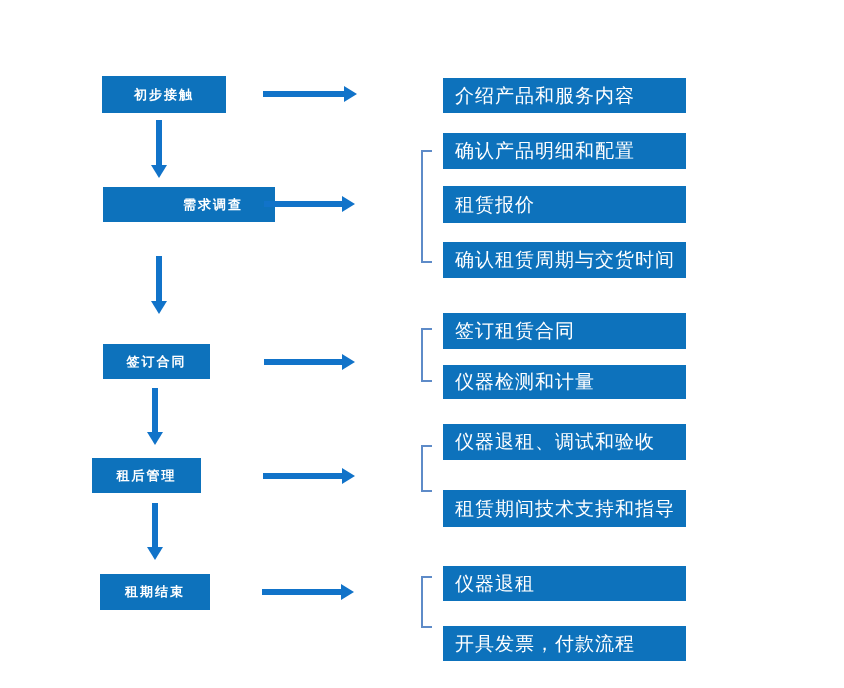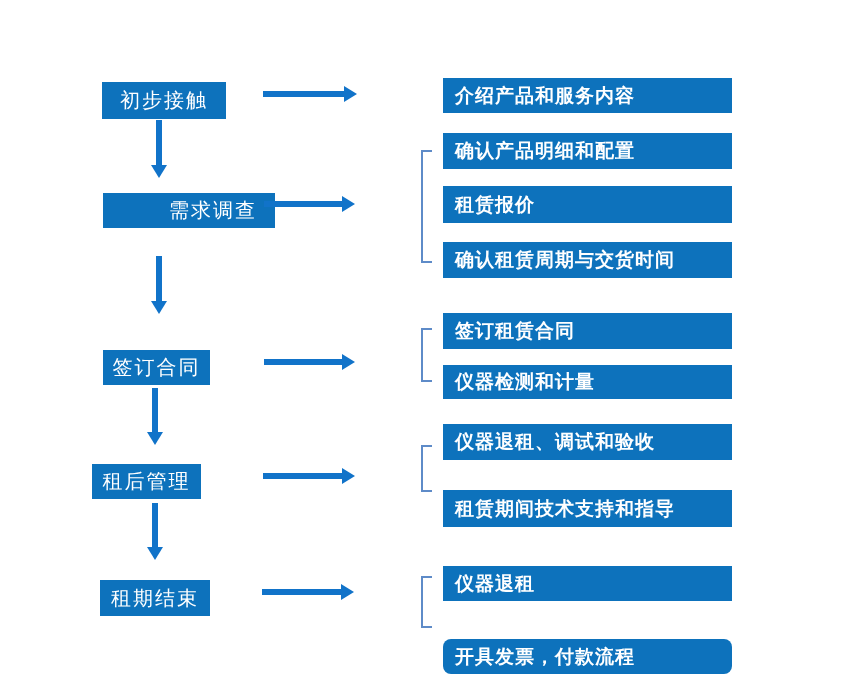--- a/index.html
+++ b/index.html
@@ -20,32 +20,31 @@
     background: var(--box, #0d72bc);
     color: var(--text, #fff);
     font-weight: bold; font-size: 20px;
     display: flex; align-items: center; justify-content: center;
     letter-spacing: 1px;
   }
   .lbox {
     position: absolute;
     background: var(--box, #0d72bc);
     color: var(--text, #fff);
-    font-weight: normal; font-size: 20px;
+    font-weight: bold; font-size: 13px;
     display: flex; align-items: center; justify-content: center;
     letter-spacing: 2px;
-    margin-top: 6px;
   }
   .rbox {
     position: absolute;
-    left: 443px; width: 289px; height: 35px;
+    left: 443px; width: 243px; height: 35px;
     box-sizing: border-box;
     background: var(--box, #0d72bc);
     color: var(--text, #fff);
-    font-weight: bold; font-size: 19px;
+    font-weight: normal; font-size: 19px;
     display: flex; align-items: center;
     padding-left: 12px;
     letter-spacing: 1px;
     white-space: nowrap;
   }
   .harrow {
     position: absolute; height: 16px;
     display: flex; align-items: center;
   }
   .harrow .shaft { flex: 1; height: 6px; background: var(--arrow, #1173c9); }
@@ -89,21 +88,21 @@
 
   <div class="rbox" style="top:78px;">介绍产品和服务内容</div>
   <div class="rbox" style="top:133px; height:36px;">确认产品明细和配置</div>
   <div class="rbox" style="top:186px; height:37px;">租赁报价</div>
   <div class="rbox" style="top:242px; height:36px;">确认租赁周期与交货时间</div>
   <div class="rbox" style="top:313px; height:36px;">签订租赁合同</div>
   <div class="rbox" style="top:365px; height:34px;">仪器检测和计量</div>
   <div class="rbox" style="top:424px; height:36px;">仪器退租、调试和验收</div>
   <div class="rbox" style="top:490px; height:37px;">租赁期间技术支持和指导</div>
   <div class="rbox" style="top:558px;margin-top:8px;">仪器退租</div>
-  <div class="rbox" style="top:639px;border-radius:8px;">开具发票，付款流程</div>
+  <div class="rbox" style="top:626px;">开具发票，付款流程</div>
 
   <div class="harrow" style="left:263px; top:86px;  width:94px;">
     <span class="shaft"></span>
       <span class="head"></span>
   </div>
   <div class="harrow" style="left:264px; top:196px; width:91px;">
     <span class="shaft"></span>
       <span class="head"></span>
   </div>
   <div class="harrow" style="left:264px; top:354px; width:91px;">

